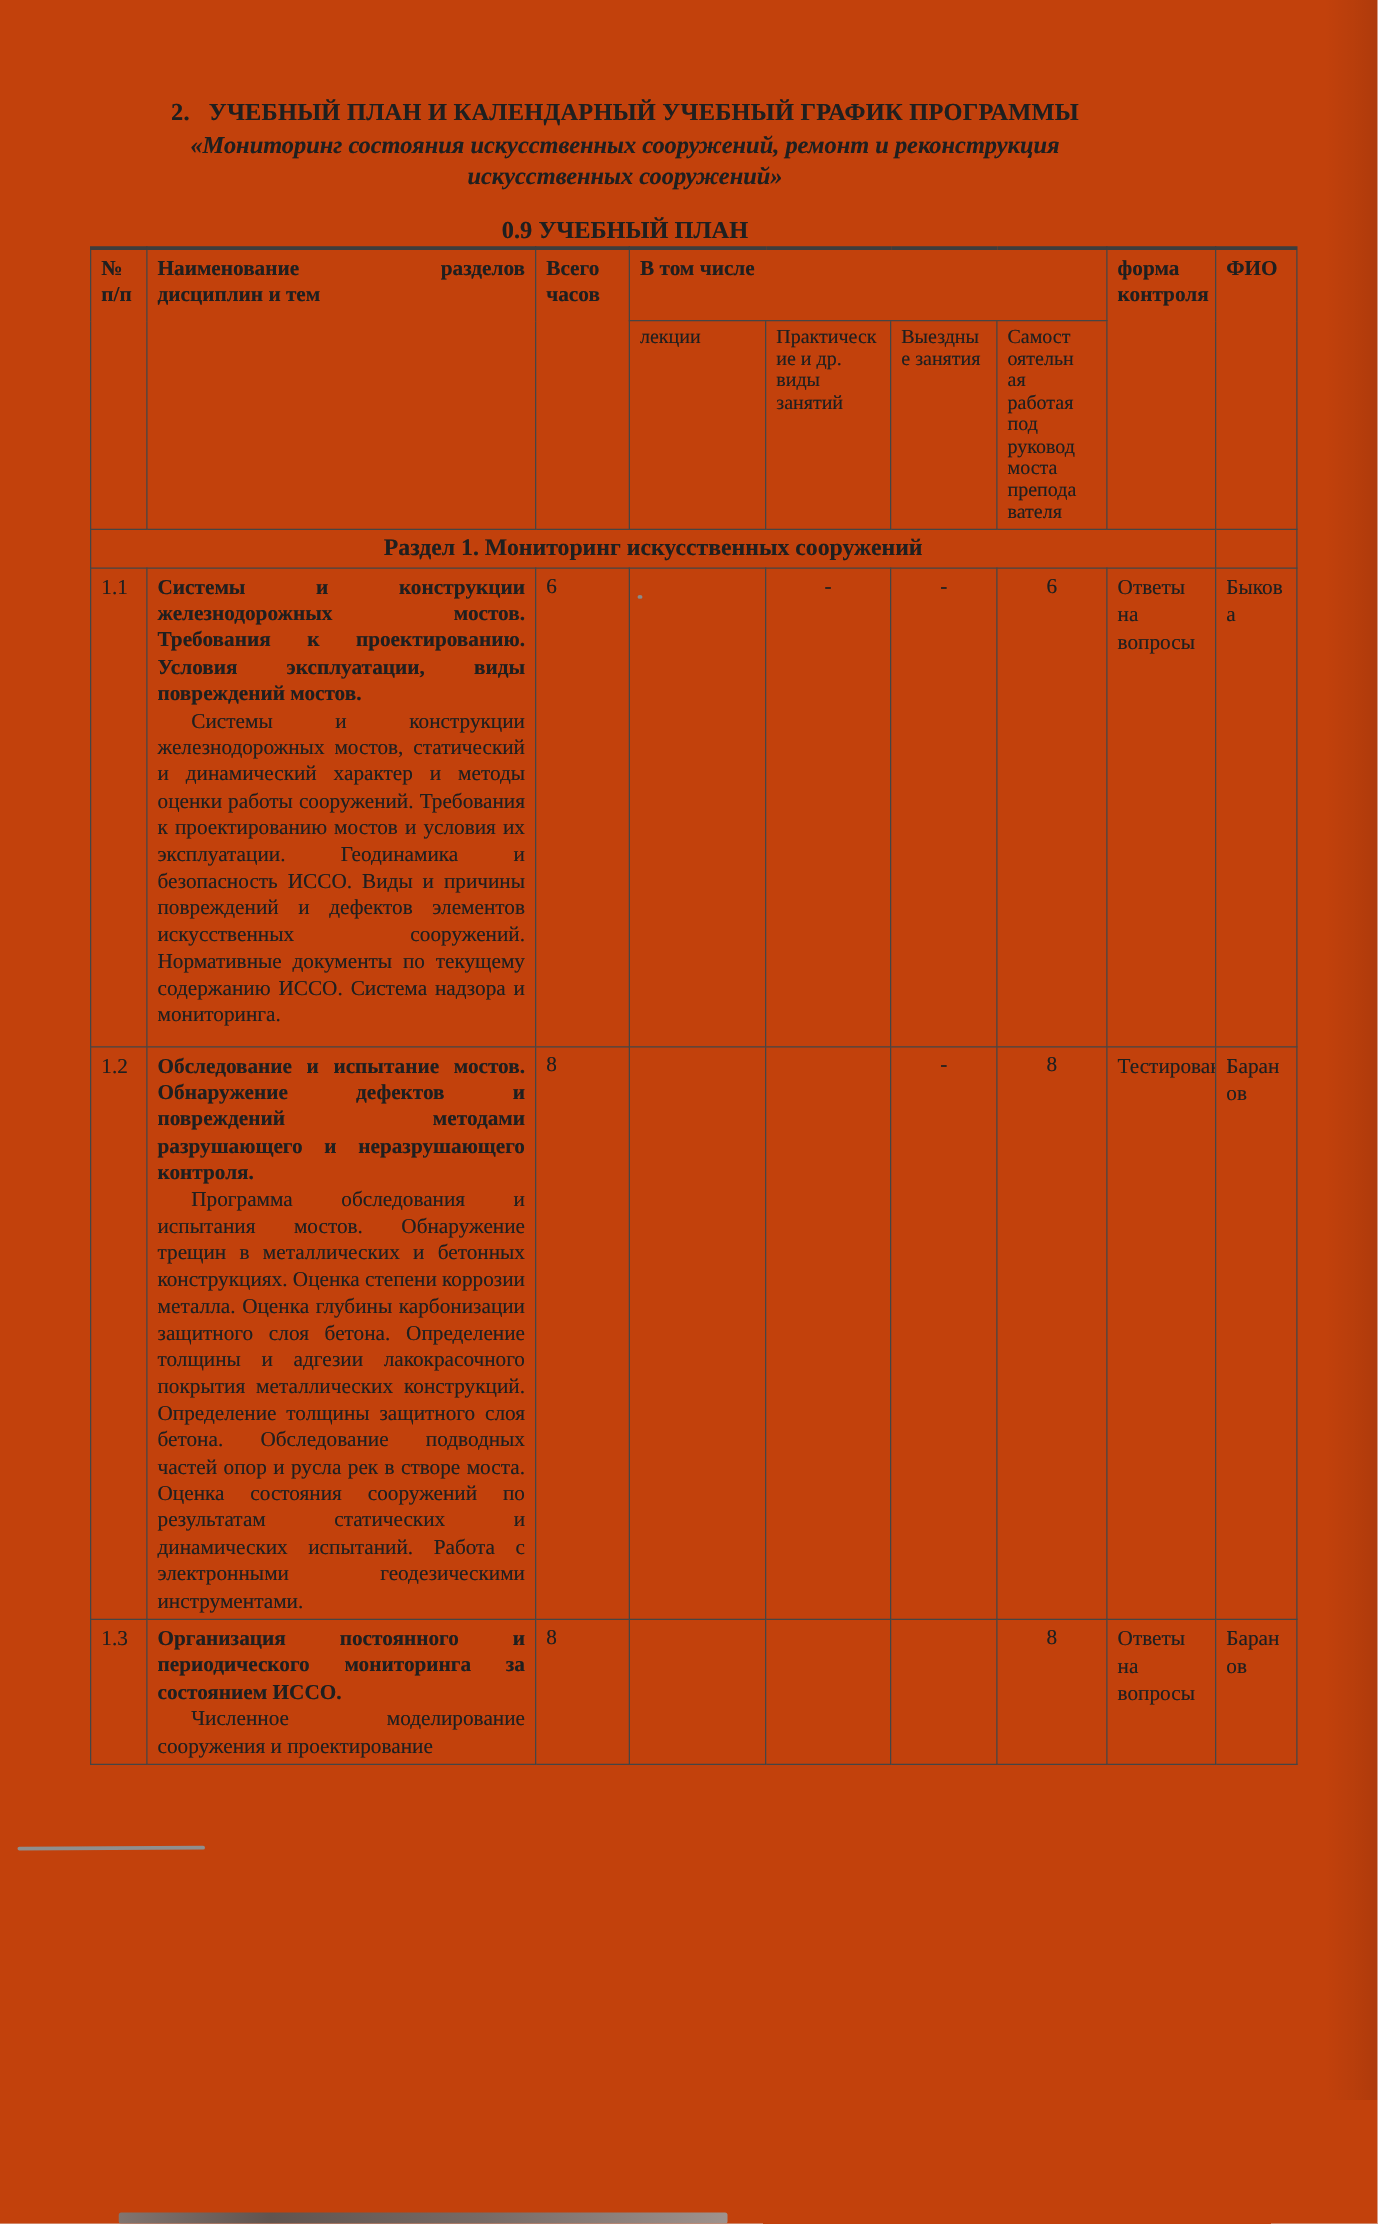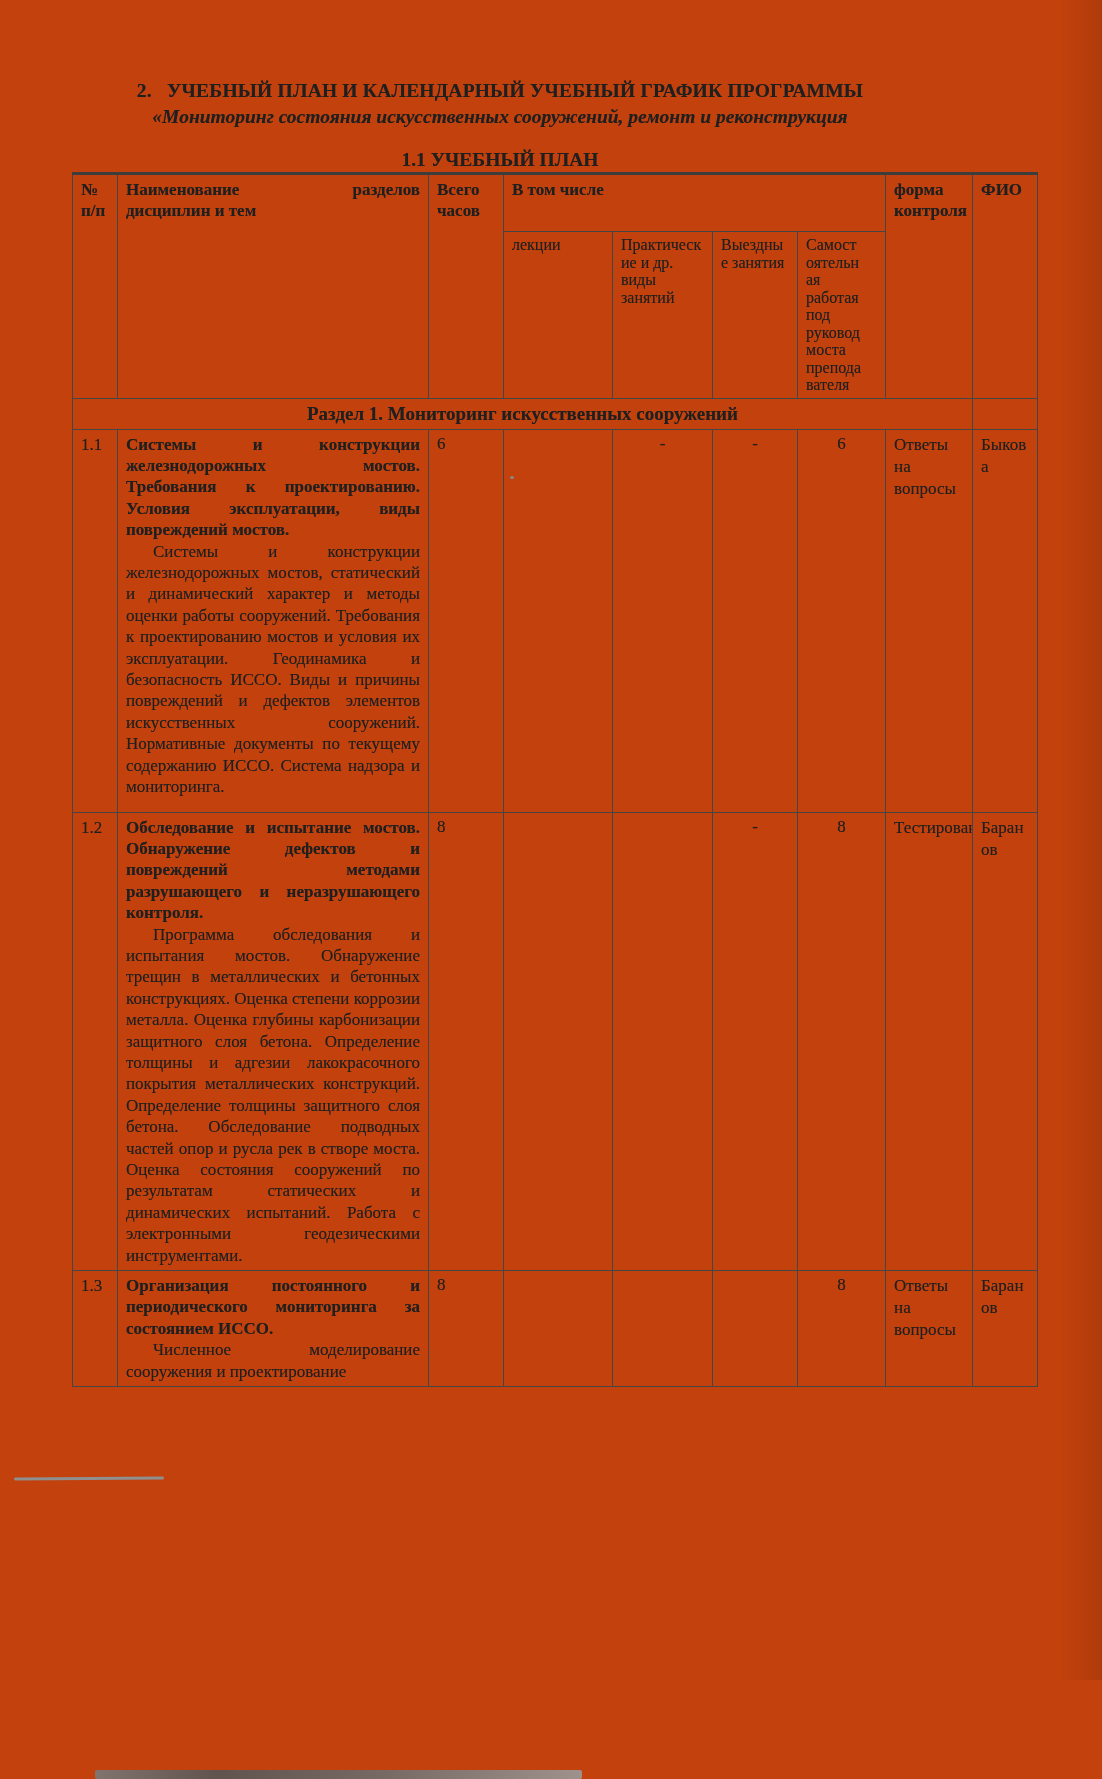--- a/index.html
+++ b/index.html
@@ -77,21 +77,22 @@
   .cell-fio{padding:4px 5px 4px 7px;line-height:22px;overflow-wrap:anywhere;word-break:break-word;}
 </style>
 </head>
 <body>
 
 <div class="page">
 
   <div class="titles">
     <div class="t1">2.&nbsp;&nbsp;&nbsp;УЧЕБНЫЙ ПЛАН И КАЛЕНДАРНЫЙ УЧЕБНЫЙ ГРАФИК ПРОГРАММЫ</div>
     <div class="t2">«Мониторинг состояния искусственных сооружений, ремонт и реконструкция</div>
-    <div class="t3">1.1 УЧЕБНЫЙ ПЛАН</div>
+    <div class="t2">искусственных сооружений»</div>
+    <div class="t3">0.9 УЧЕБНЫЙ ПЛАН</div>
   </div>
 
 
   <table class="curriculum">
     <colgroup>
       <col style="width:45px">
         <col style="width:311px">
         <col style="width:75px">
       <col style="width:109px">
         <col style="width:100px">

